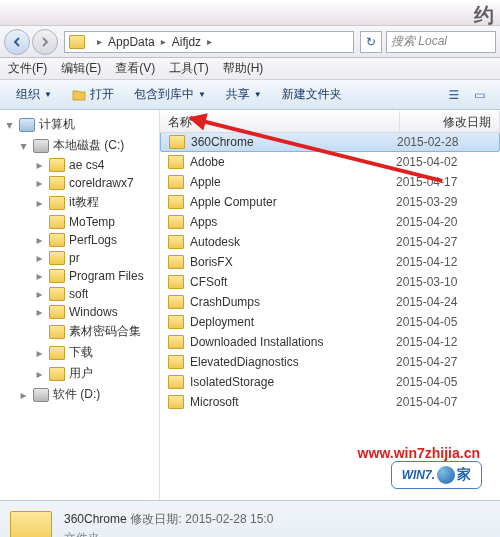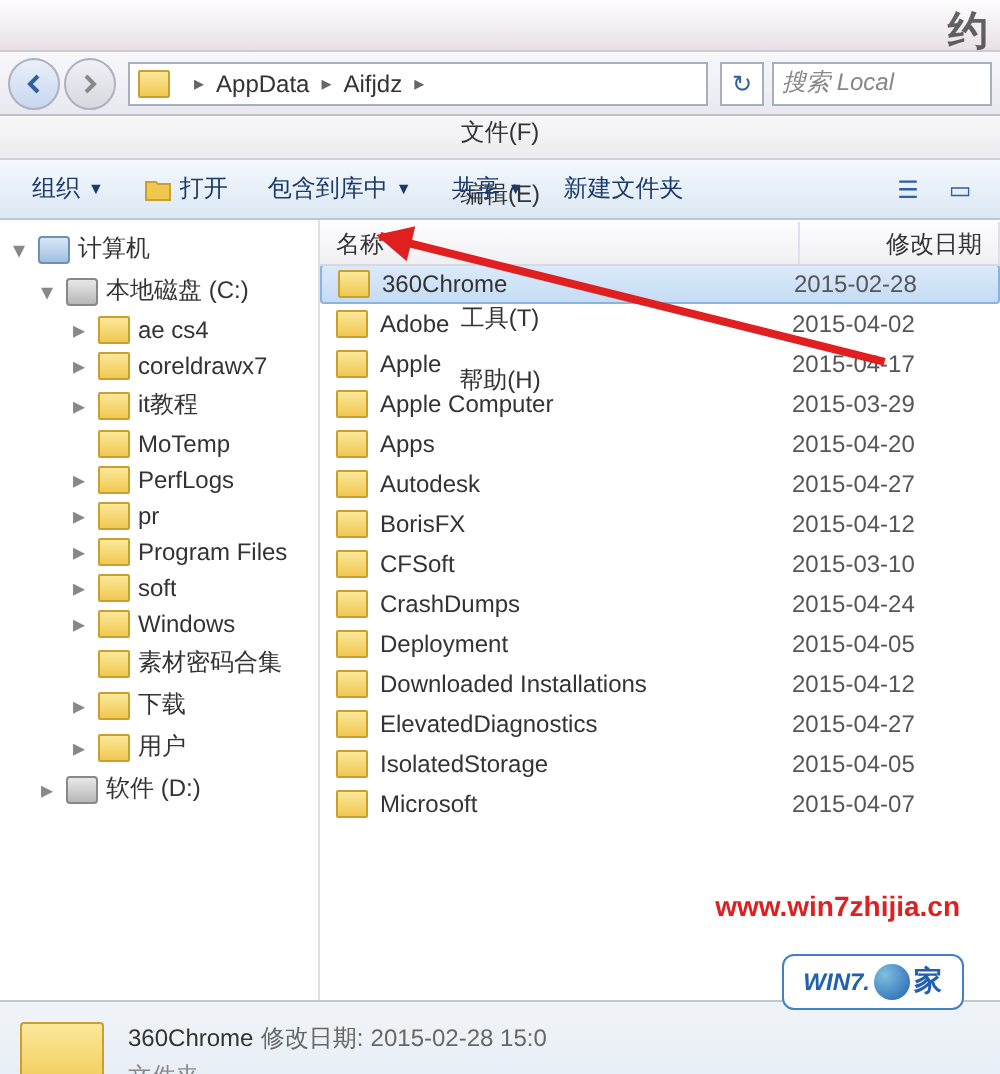--- a/index.html
+++ b/index.html
@@ -10,21 +10,21 @@
 .navbar { height: 32px; background: linear-gradient(180deg, #f8f8fb 0%, #e8e8f0 100%); display: flex; align-items: center; padding: 0 4px; gap: 2px; border-bottom: 1px solid #c0c0c8; }
 .nav-btn { width: 26px; height: 26px; border-radius: 13px; background: linear-gradient(180deg, #f0f0f5 0%, #d8d8e0 100%); border: 1px solid #b0b0c0; display: flex; align-items: center; justify-content: center; color: #888; cursor: pointer; }
 .nav-btn.active { color: #3060a0; background: linear-gradient(180deg, #e8f0fa 0%, #c8d8f0 100%); }
 .breadcrumb { flex: 1; height: 22px; background: #fff; border: 1px solid #a8b0c0; margin: 0 4px; display: flex; align-items: center; padding: 0 4px; }
 .breadcrumb .folder-icon { width: 16px; height: 14px; background: linear-gradient(180deg, #fce89a 0%, #f0c850 100%); border: 1px solid #c8a030; border-radius: 1px; margin-right: 6px; }
 .breadcrumb .sep { color: #666; margin: 0 6px; font-size: 10px; }
 .breadcrumb span { color: #333; }
 .search-box { width: 110px; height: 22px; background: #fff; border: 1px solid #a8b0c0; display: flex; align-items: center; padding: 0 4px; color: #888; font-style: italic; }
 .refresh-btn { width: 22px; height: 22px; background: #fff; border: 1px solid #a8b0c0; display: flex; align-items: center; justify-content: center; color: #3060a0; cursor: pointer; margin-right: 2px; }
 
-.menubar { height: 22px; background: linear-gradient(180deg, #f8f8fa 0%, #ececf0 100%); display: flex; align-items: center; padding: 0 8px; gap: 14px; border-bottom: 1px solid #d0d0d8; flex-direction: column; }
+.menubar { height: 22px; background: linear-gradient(180deg, #f8f8fa 0%, #ececf0 100%); display: flex; align-items: center; padding: 0 8px; gap: 14px; border-bottom: 1px solid #d0d0d8; }
 .menubar span { color: #333; cursor: pointer; }
 
 .toolbar { height: 30px; background: linear-gradient(180deg, #f4f8fc 0%, #dce8f4 100%); display: flex; align-items: center; padding: 0 8px; gap: 4px; border-bottom: 1px solid #b8c8d8; }
 .tool-btn { height: 22px; padding: 0 8px; display: flex; align-items: center; gap: 4px; color: #1a3a6a; cursor: pointer; border-radius: 2px; }
 .tool-btn .drop { font-size: 8px; color: #1a3a6a; }
 .toolbar-right { margin-left: auto; display: flex; gap: 2px; }
 .view-btn { width: 24px; height: 22px; display: flex; align-items: center; justify-content: center; color: #3060a0; cursor: pointer; }
 
 .main { display: flex; height: 390px; background: #fff; }
 .tree { width: 160px; border-right: 1px solid #e0e0e0; overflow: auto; padding: 4px 0; }
@@ -49,21 +49,21 @@
 .details { height: 56px; background: linear-gradient(180deg, #f0f4f8 0%, #e4ecf4 100%); border-top: 1px solid #c0c8d0; display: flex; align-items: center; padding: 6px 10px; gap: 12px; }
 .details .big-icon { width: 42px; height: 36px; background: linear-gradient(180deg, #fce89a 0%, #f0c850 100%); border: 1px solid #c8a030; border-radius: 2px; }
 .details .info .title { font-size: 13px; color: #333; }
 .details .info .sub { color: #888; margin-top: 2px; }
 .details .meta { color: #666; }
 
 .arrow-line { position: absolute; width: 260px; height: 4px; background: #e02020; top: 116px; left: 190px; transform: rotate(14deg); transform-origin: left center; pointer-events: none; z-index: 10; }
 .arrow-head { position: absolute; left: -2px; top: -7px; width: 0; height: 0; border-right: 18px solid #e02020; border-top: 9px solid transparent; border-bottom: 9px solid transparent; }
 
 .wm-url { position: absolute; right: 20px; bottom: 76px; color: #e02020; font-weight: bold; font-size: 14px; z-index: 20; text-shadow: 1px 1px 0 #fff; }
-.wm-logo { position: absolute; right: 18px; bottom: 32px; z-index: 20; background: #fff; border: 1px solid #4080c8; border-radius: 6px; padding: 4px 10px; font-size: 20px; font-weight: bold; color: #2060b0; font-style: italic; display: flex; align-items: center; gap: 2px; }
+.wm-logo { position: absolute; right: 18px; bottom: 48px; z-index: 20; background: #fff; border: 1px solid #4080c8; border-radius: 6px; padding: 4px 10px; font-size: 20px; font-weight: bold; color: #2060b0; font-style: italic; display: flex; align-items: center; gap: 2px; }
 .wm-logo .ball { width: 18px; height: 18px; border-radius: 50%; background: radial-gradient(circle at 30% 30%, #80c0e0, #2060b0); display: inline-block; }
 .wm-logo .home { font-size: 14px; font-style: normal; }
 
 .corner-text { position: absolute; right: 6px; top: 2px; font-size: 20px; color: rgba(0,0,0,0.6); font-weight: bold; z-index: 5; }
 </style>
 </head>
 <body>
 
 <div class="corner-text">约</div>
 

